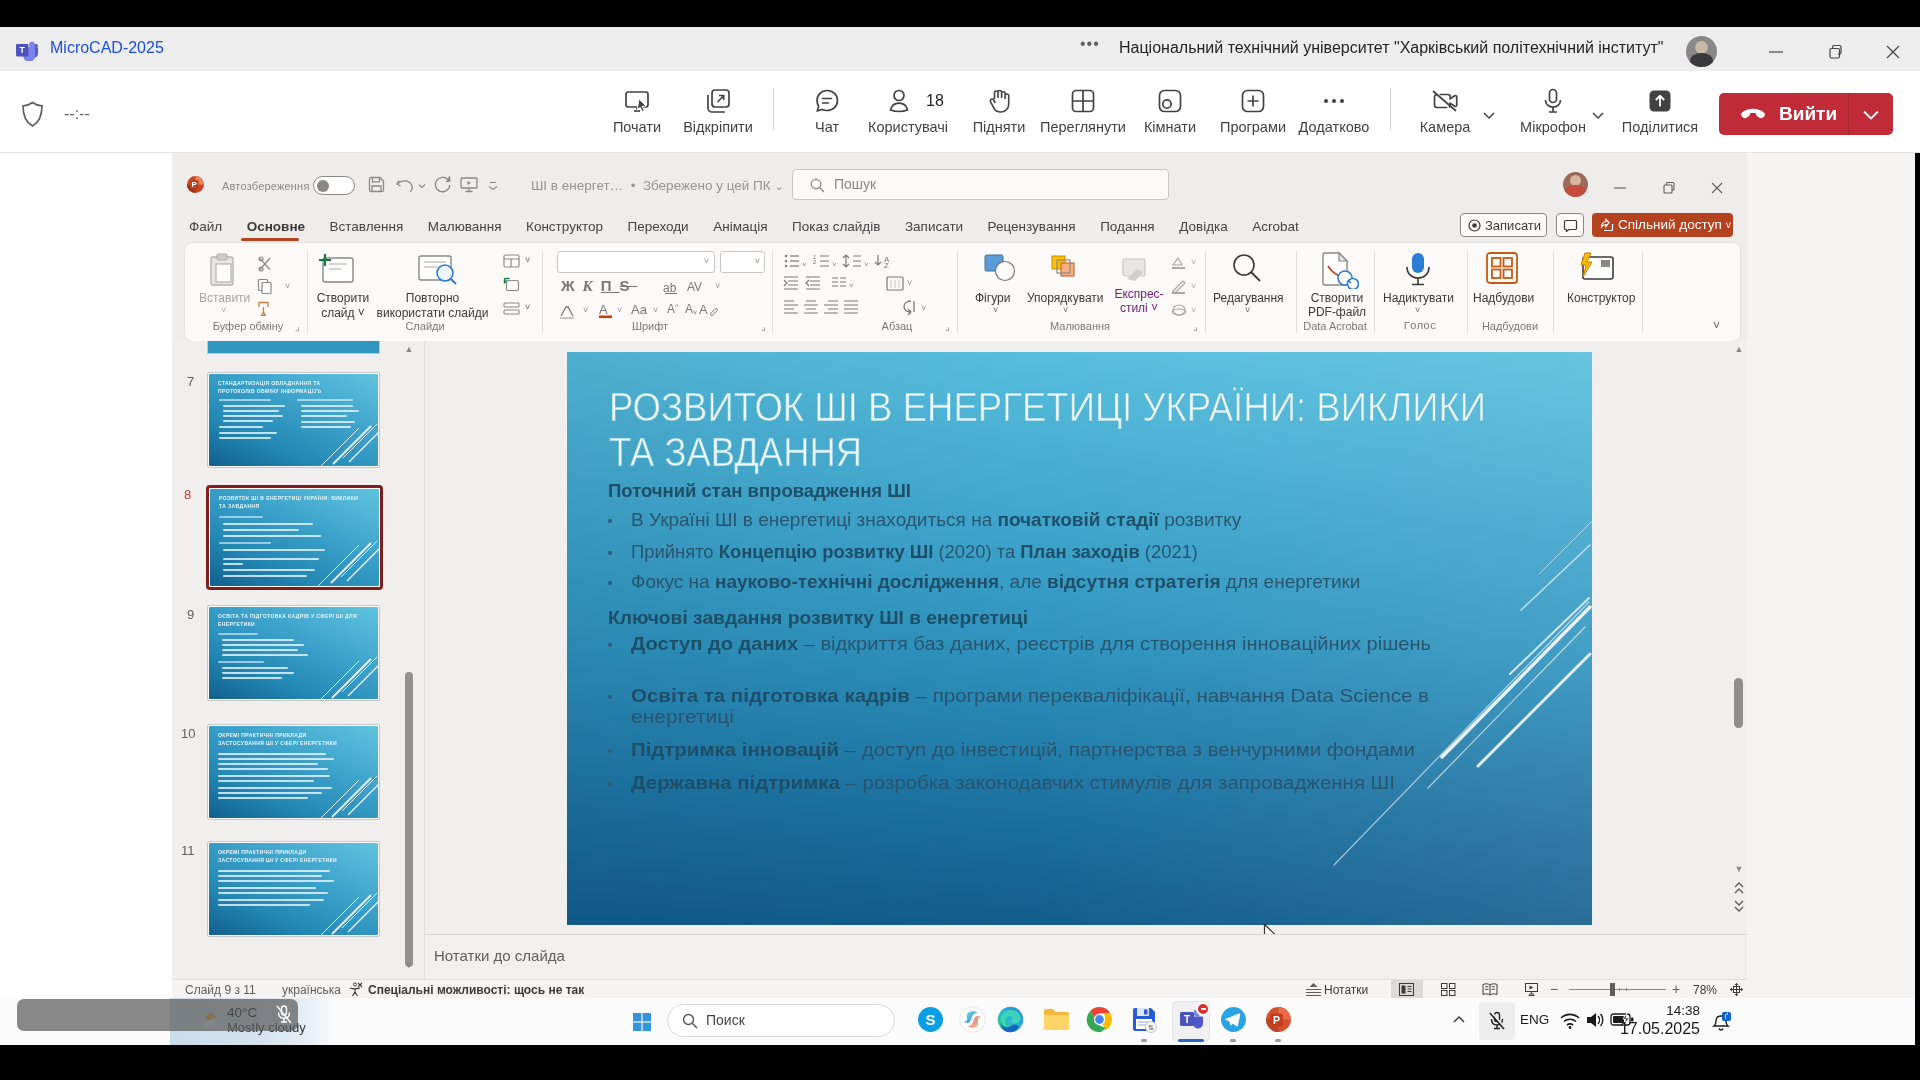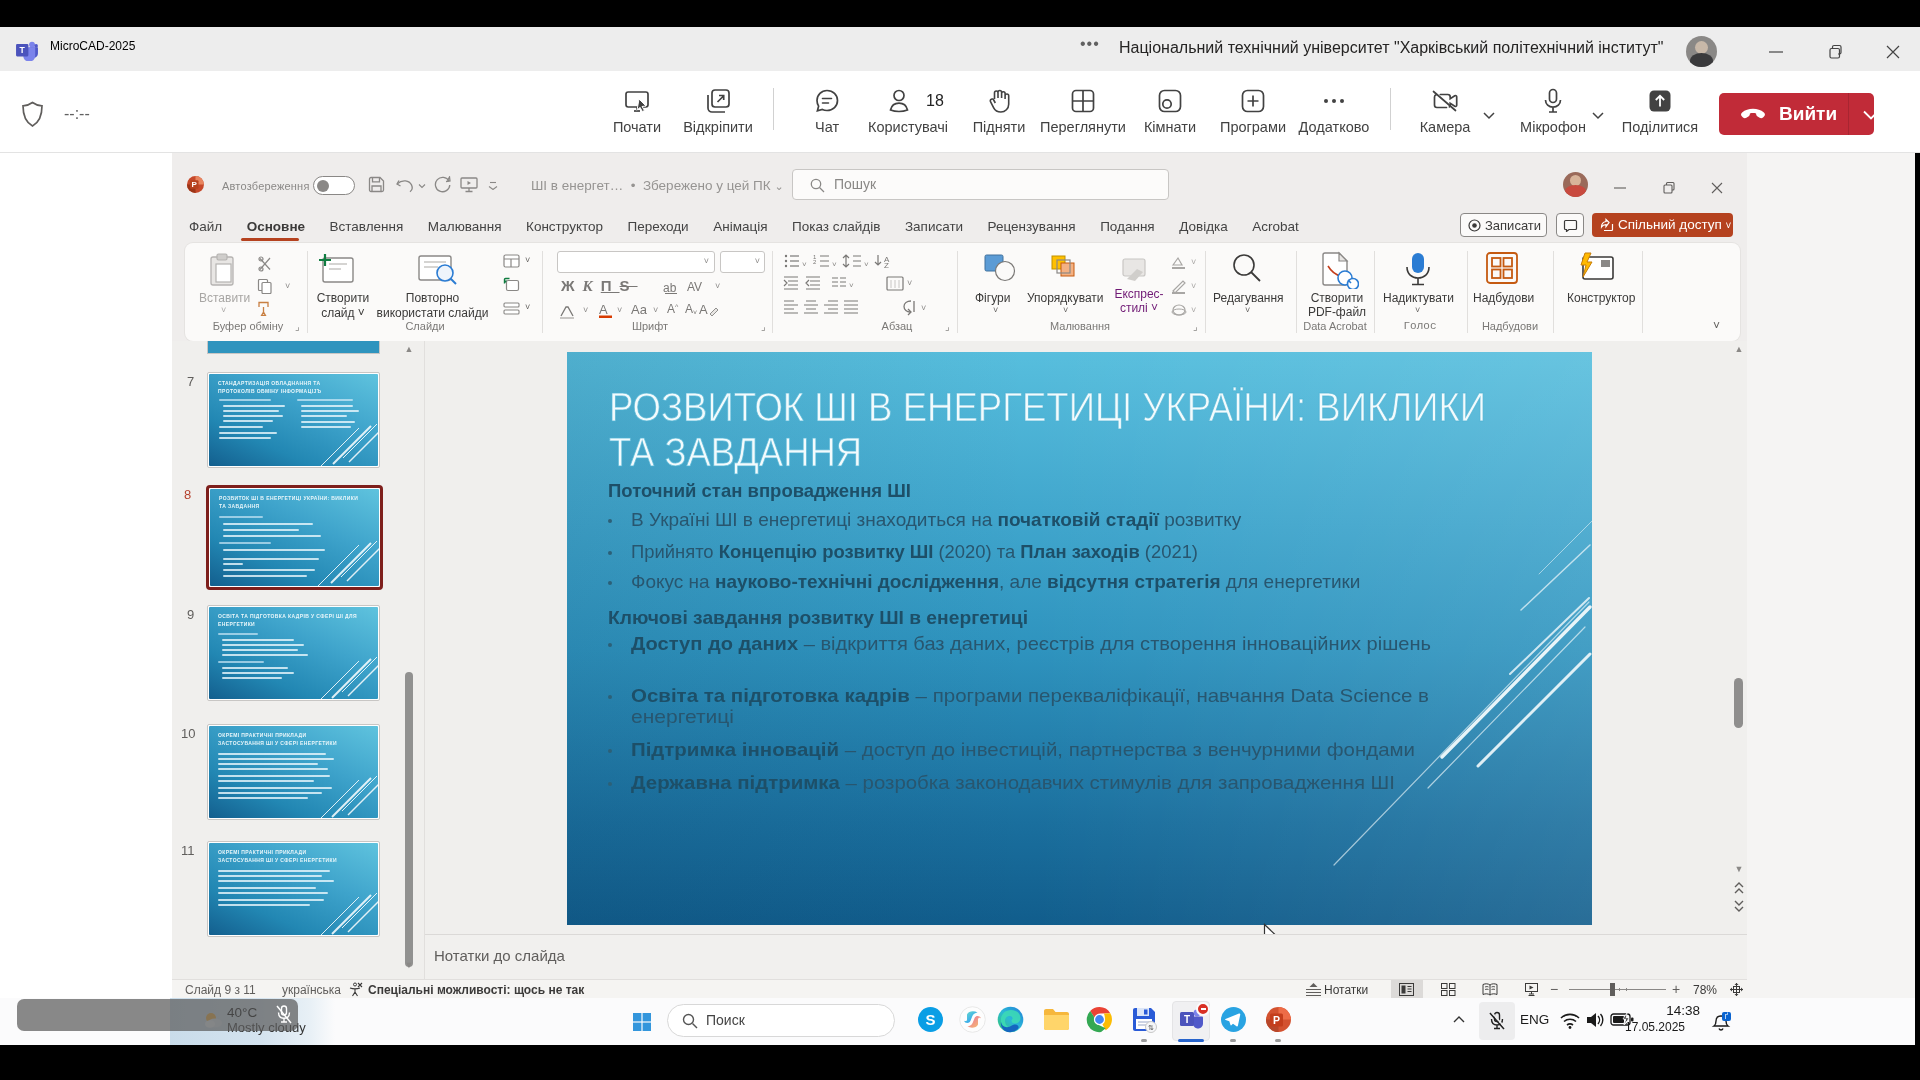--- a/index.html
+++ b/index.html
@@ -31,21 +31,21 @@
   <div class="abs" id="t-titlebar" style="left:0;top:27px;width:1920px;height:44px;background:#ededed;">
 
     <svg class="abs" style="left:16px;top:13px;" width="22" height="21" viewBox="0 0 24 23">
       <circle cx="17.5" cy="5" r="3.2" fill="#7b83eb"></circle>
       <circle cx="22" cy="6.5" r="2" fill="#5059c9"></circle>
       <path d="M14 8h9.2c.5 0 .8.4.8.8v6c0 2.6-2 4.7-4.6 4.7h-.1c-2.6 0-4.6-2.1-4.6-4.7V8z" fill="#5059c9"></path>
       <path d="M8 8h12.2c.5 0 .8.4.8.8v8.4c0 3.6-2.9 6.5-6.5 6.5h-.1c-3.6 0-6.5-2.9-6.5-6.5V8z" fill="#7b83eb"></path>
       <rect x="0" y="4.5" width="13.5" height="13.5" rx="1.2" fill="#4b53bc"></rect>
       <text x="6.7" y="14.4" font-size="9.5" fill="#fff" text-anchor="middle" font-family="Liberation Sans" font-weight="bold">T</text>
     </svg>
-    <div class="abs" style="left:50px;top:12px;font-size:12px;color:#000000;">MicroCAD-2025</div>
+    <div class="abs" style="left:50px;top:12px;font-size:16px;color:#1d4ed8;">MicroCAD-2025</div>
     <div class="abs" style="left:1080px;top:8px;font-size:16px;color:#616161;letter-spacing:1px;">•••</div>
     <div class="abs" style="left:1119px;top:12px;font-size:16px;color:#252423;">Національний технічний університет "Харківський політехнічний інститут"</div>
     <div class="abs" style="left:1686px;top:9px;width:31px;height:31px;border-radius:50%;background:#8a8886;overflow:hidden;">
       <div class="abs" style="left:9px;top:5px;width:13px;height:13px;border-radius:50%;background:#c8b8a8;"></div>
       <div class="abs" style="left:4px;top:17px;width:23px;height:16px;border-radius:50% 50% 0 0;background:#3a3a3c;"></div>
     </div>
     <svg class="abs" style="left:1766px;top:15px;" width="20" height="20" viewBox="0 0 20 20">
         <path d="M3 10h14" stroke="#444" stroke-width="1.2"></path>
       </svg>
     <svg class="abs" style="left:1825px;top:15px;" width="20" height="20" viewBox="0 0 20 20">
@@ -151,21 +151,21 @@
     <svg class="abs" style="left:1591px;top:39px;" width="14" height="10" viewBox="0 0 14 10">
         <path d="M2 3l5 5 5-5" fill="none" stroke="#424242" stroke-width="1.5"></path>
       </svg>
     <div class="t-btn abs" style="left:1620px;">
         <svg width="30" height="30" viewBox="0 0 30 30">
           <rect x="4.5" y="4.5" width="21" height="21" rx="4.5" fill="#424242"></rect>
           <path d="M15 20.5v-10M10.8 14l4.2-4.2 4.2 4.2" fill="none" stroke="#fff" stroke-width="1.8"></path>
         </svg>
         <span>Поділитися</span>
       </div>
-    <div class="abs" style="left:1719px;top:22px;width:155px;height:42px;border-radius:5px;background:#c12b38;">
+    <div class="abs" style="left:1719px;top:22px;width:174px;height:42px;border-radius:5px;background:#c12b38;">
       <svg class="abs" style="left:20px;top:13px;" width="28" height="16" viewBox="0 0 28 16">
           <path d="M3 10.5c-1.3-1.2-1.3-3 .1-4.1C6 4 9.8 2.8 14 2.8s8 1.2 10.9 3.6c1.4 1.1 1.4 2.9.1 4.1l-1 1c-.9.9-2.3 1-3.4.3l-2.4-1.6c-.7-.5-1.1-1.3-1.1-2.1v-.7c-2-.5-4.2-.5-6.2 0v.7c0 .8-.4 1.6-1.1 2.1l-2.4 1.6c-1.1.7-2.5.6-3.4-.3z" fill="#fff"></path>
         </svg>
       <div class="abs" style="left:60px;top:10px;font-size:19px;font-weight:bold;color:#fff;">Вийти</div>
       <div class="abs" style="left:129px;top:0;width:1px;height:42px;background:#a82531;"></div>
       <svg class="abs" style="left:143px;top:16px;" width="18" height="12" viewBox="0 0 18 12">
           <path d="M2 2.5l7 7 7-7" fill="none" stroke="#fff" stroke-width="1.8"></path>
         </svg>
     </div>
   </div>
@@ -889,21 +889,21 @@
         <path d="M2 6v6h4l5 4V2L6 6z" fill="#1a1a1a"></path>
         <path d="M13 5a6 6 0 0 1 0 8M15.5 3a9 9 0 0 1 0 12" fill="none" stroke="#1a1a1a" stroke-width="1.4"></path>
       </svg>
     <svg class="abs" style="left:1610px;top:14px;" width="24" height="15" viewBox="0 0 24 15">
         <rect x="1" y="2" width="19" height="11" rx="2.5" fill="none" stroke="#1a1a1a" stroke-width="1.3"></rect>
         <rect x="21" y="5.5" width="2.5" height="4" rx="1" fill="#1a1a1a"></rect>
         <rect x="3" y="4" width="11" height="7" rx="1" fill="#1a1a1a"></rect>
         <path d="M17 1l-4 6h3l-2 6 5-7h-3z" fill="#1a1a1a" stroke="#fbfbfc" stroke-width=".8"></path>
       </svg>
     <div class="abs" style="right:215px;top:5px;font-size:13.5px;color:#1a1a1a;text-align:right;width:80px;">14:38</div>
-    <div class="abs" style="right:215px;top:22px;font-size:12px;color:#1a1a1a;text-align:center;width:90px;">17.05.2025</div>
+    <div class="abs" style="right:215px;top:22px;font-size:16px;color:#1a1a1a;text-align:right;width:90px;">17.05.2025</div>
     <svg class="abs" style="left:1710px;top:12px;" width="22" height="22" viewBox="0 0 22 22">
         <path d="M4 16c1.5-1 2-3 2-5 0-3 2-5 5-5s5 2 5 5c0 2 .5 4 2 5z" fill="none" stroke="#1a1a1a" stroke-width="1.4"></path>
         <path d="M9 18.5c.4 1 1.1 1.5 2 1.5s1.6-.5 2-1.5" fill="none" stroke="#1a1a1a" stroke-width="1.4"></path>
         <rect x="12" y="2" width="9" height="9" rx="2" fill="#0a64d0"></rect>
         <text x="16.5" y="9" font-size="7" fill="#fff" text-anchor="middle">Ґ</text>
       </svg>
   </div>
 
   <div class="abs" style="left:17px;top:999px;width:281px;height:32px;background:rgba(92,92,92,.72);border-radius:7px;">
     <div class="abs" style="left:11px;top:5px;font-size:16.5px;color:#fff;white-space:nowrap;margin-top:48px;">Галина Вікторівна Омеляненко</div>

